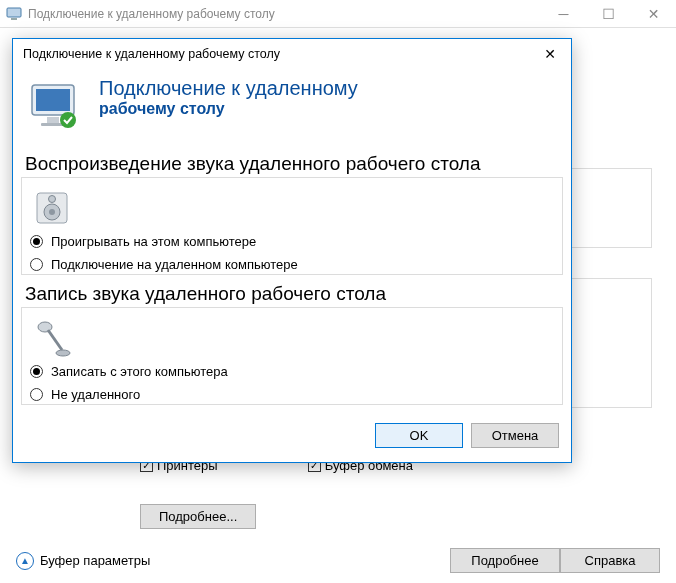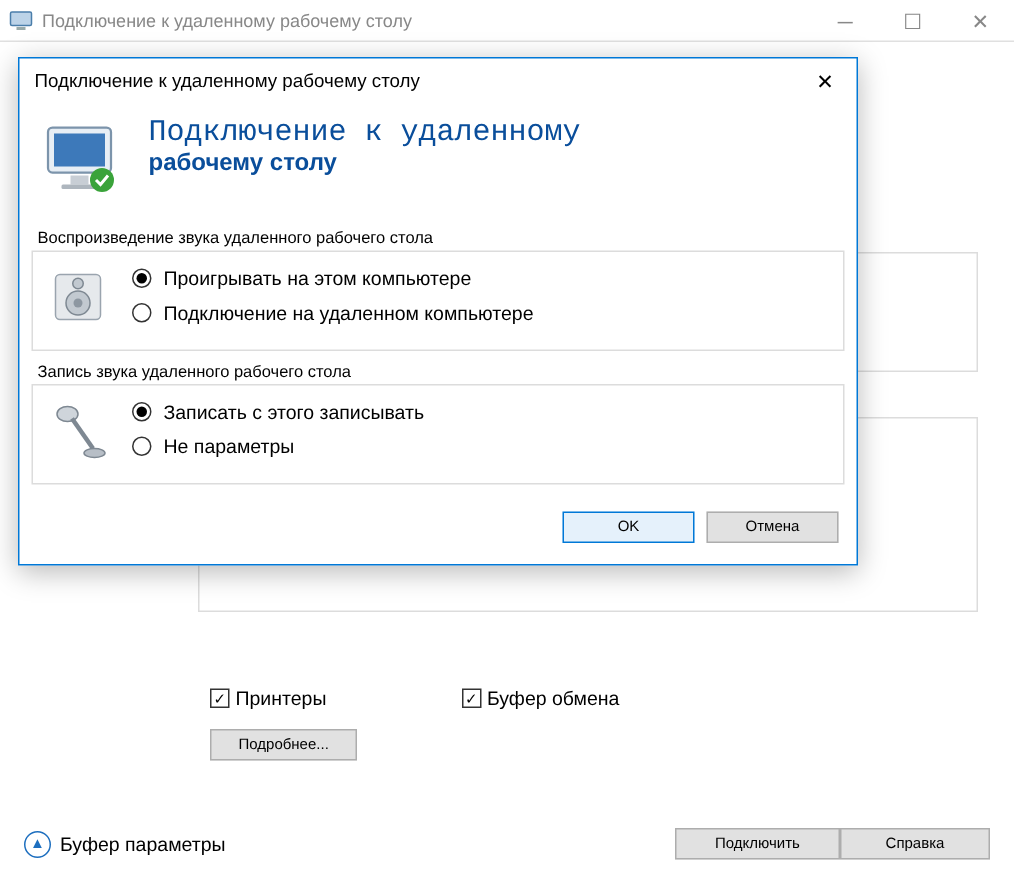--- a/index.html
+++ b/index.html
@@ -12,44 +12,44 @@
     .parent-controls { display:flex; height:100%; }
     .parent-controls span { width:45px; display:flex; align-items:center; justify-content:center; color:#888; font-size:14px; }
 
     
     .background-ui { position:absolute; top:28px; left:0; right:0; bottom:0; padding:24px 24px 12px 24px; }
     .bg-panel { border:1px solid #dcdcdc; position:absolute; right:24px; top:140px; width:520px; height:80px; }
     .bg-panel2 { border:1px solid #dcdcdc; position:absolute; right:24px; top:250px; width:520px; height:130px; }
     .bg-checkboxes { position:absolute; top:430px; left:140px; display:flex; gap:90px; font-size:13px; color:#000; }
     .bg-checkboxes label { display:flex; align-items:center; gap:4px; }
     .bg-checkboxes .cb { width:13px; height:13px; border:1px solid #333; display:inline-flex; align-items:center; justify-content:center; font-size:10px; color:#000; }
-    .bg-more-btn { position:absolute; top:458px; left:140px; }
+    .bg-more-btn { position:absolute; top:476px; left:140px; }
 
     .bottom-bar { position:absolute; bottom:10px; left:16px; right:16px; display:flex; align-items:center; }
     .collapse-link { display:flex; align-items:center; gap:6px; font-size:13px; color:#000; }
     .collapse-link .chev { width:18px; height:18px; border:1px solid #1e6fbf; border-radius:50%; display:flex; align-items:center; justify-content:center; color:#1e6fbf; font-size:10px; }
     .bottom-bar .spacer { flex:1; }
 
-    .win-button { background:#e1e1e1; border:1px solid #adadad; font-size:10px; padding:4px 18px; min-width:90px; cursor:default; }
+    .win-button { background:#e1e1e1; border:1px solid #adadad; font-size:13px; padding:4px 18px; min-width:90px; cursor:default; }
     .win-button.primary { border:1px solid #0078d7; background:#e5f1fb; }
 
     
     .modal { position:absolute; top:38px; left:12px; width:560px; background:#fff; border:1px solid #0078d7; box-shadow:0 4px 18px rgba(0,0,0,.28); }
     .modal-titlebar { height:30px; display:flex; align-items:center; padding:0 6px 0 10px; }
     .modal-title { font-size:12.5px; color:#000; flex:1; }
     .modal-close { width:30px; height:24px; display:flex; align-items:center; justify-content:center; font-size:14px; color:#000; }
 
     .banner { display:flex; align-items:flex-start; padding:8px 14px 16px 14px; gap:16px; }
     .banner-icon { width:56px; height:56px; margin-top:2px; }
-    .banner-text .line1 { color:#0a4e9b; font-size:20px; font-weight:400;font-family:Liberation Mono, monospace; }
+    .banner-text .line1 { color:#0a4e9b; font-size:20px; font-weight:400; }
     .banner-text .line2 { color:#0a4e9b; font-size:16px; font-weight:700; }
 
     .group { margin:0 8px 6px 8px; }
-    .group-title { font-size:11px; color:#000; padding:2px 4px; }
-    .group-box { border:1px solid #dcdcdc; padding:8px 8px 13px 8px; display:flex; gap:14px; }
+    .group-title { font-size:19px; color:#000; padding:2px 4px; }
+    .group-box { border:1px solid #dcdcdc; padding:8px 8px 2px 8px; display:flex; gap:2px;flex-direction:column; }
     .group-icon { width:44px; height:44px; }
     .options { display:flex; flex-direction:column; gap:8px; padding-top:2px; }
     .radio-row { display:flex; align-items:center; gap:8px; font-size:13px; color:#000; }
     .radio { width:13px; height:13px; border:1px solid #333; border-radius:50%; display:inline-flex; align-items:center; justify-content:center; }
     .radio.selected::after { content:""; width:7px; height:7px; background:#000; border-radius:50%; }
 
     .modal-footer { display:flex; justify-content:flex-end; gap:8px; padding:12px 12px 14px 12px; }
 
     svg { display:block; }
   </style>
@@ -86,21 +86,21 @@
     </label>
   </div>
   <button class="win-button bg-more-btn">Подробнее...</button>
 
   <div class="bottom-bar">
     <div class="collapse-link">
       <span class="chev">▲</span>
       <span>Буфер параметры</span>
     </div>
     <div class="spacer"></div>
-    <button class="win-button" style="min-width:110px">Подключить</button>
+    <button class="win-button" style="min-width:110px">Подробнее</button>
     <button class="win-button" style="min-width:100px;margin-left:0">Справка</button>
   </div>
 </div>
 
 <div class="modal">
   <div class="modal-titlebar">
     <span class="modal-title">Подключение к удаленному рабочему столу</span>
     <span class="modal-close">✕</span>
   </div>
 
@@ -151,25 +151,25 @@
       <span class="group-icon">
         <svg width="44" height="44" viewBox="0 0 44 44">
           <ellipse cx="15" cy="11" rx="7" ry="5" fill="#cfd5db" stroke="#7e8892"></ellipse>
           <path d="M18 14 L32 34" stroke="#7e8892" stroke-width="3"></path>
           <ellipse cx="33" cy="37" rx="7" ry="3" fill="#b7bec6" stroke="#7e8892"></ellipse>
         </svg>
       </span>
       <div class="options">
         <div class="radio-row">
           <span class="radio selected"></span>
-          <span>Записать с этого записывать</span>
+          <span>Записать с этого компьютера</span>
         </div>
         <div class="radio-row">
           <span class="radio"></span>
-          <span>Не параметры</span>
+          <span>Не удаленного</span>
         </div>
       </div>
     </div>
   </div>
 
   <div class="modal-footer">
     <button class="win-button primary" style="min-width:88px">OK</button>
     <button class="win-button" style="min-width:88px">Отмена</button>
   </div>
 </div>

